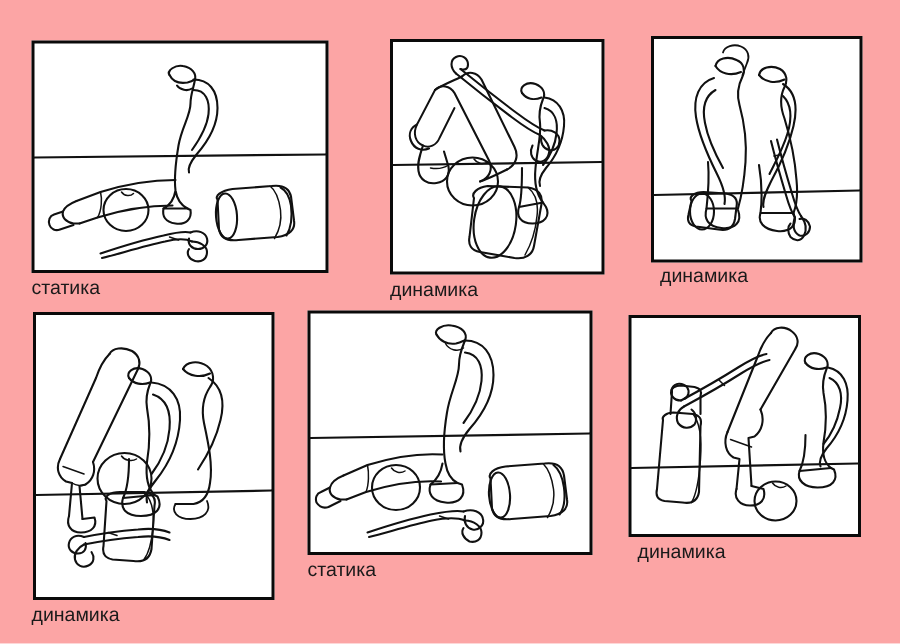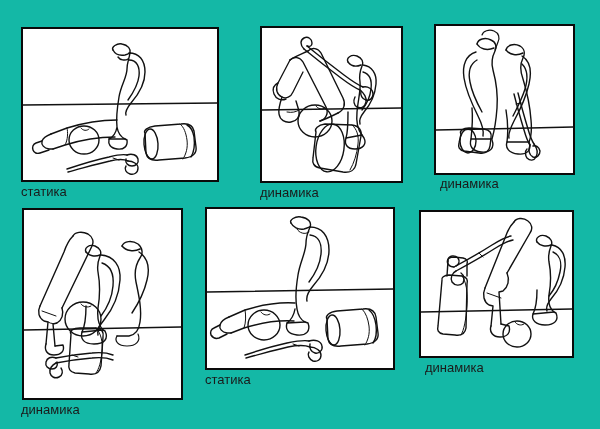--- a/index.html
+++ b/index.html
@@ -4,21 +4,21 @@
 <style>
   html, body {
     margin: 0;
     padding: 0;
     background: #ffffff;
   }
   #canvas {
     position: relative;
     width: 600px;
     height: 429px;
-    background: #14b8a6;
+    background: #fca5a5;
     overflow: hidden;
     font-family: "Liberation Sans", "DejaVu Sans", sans-serif;
   }
   .panel {
     position: absolute;
   }
   .frame {
     position: absolute;
     left: 0;
     top: 0;

